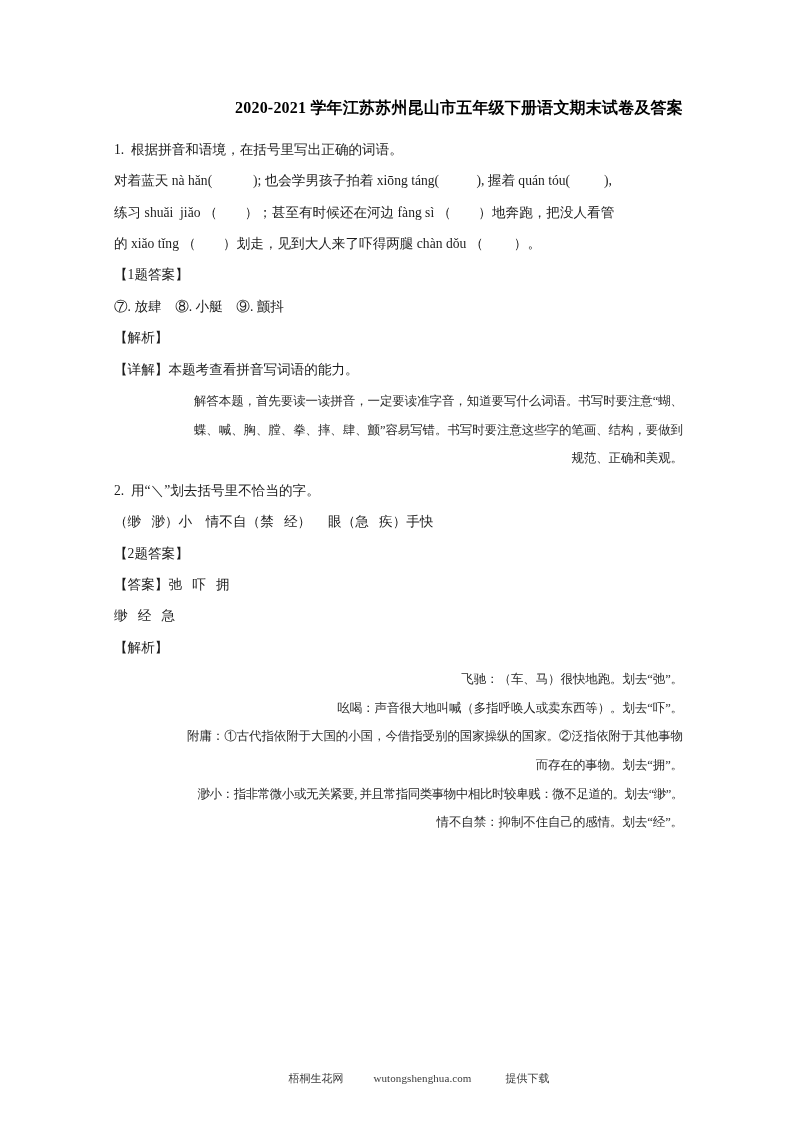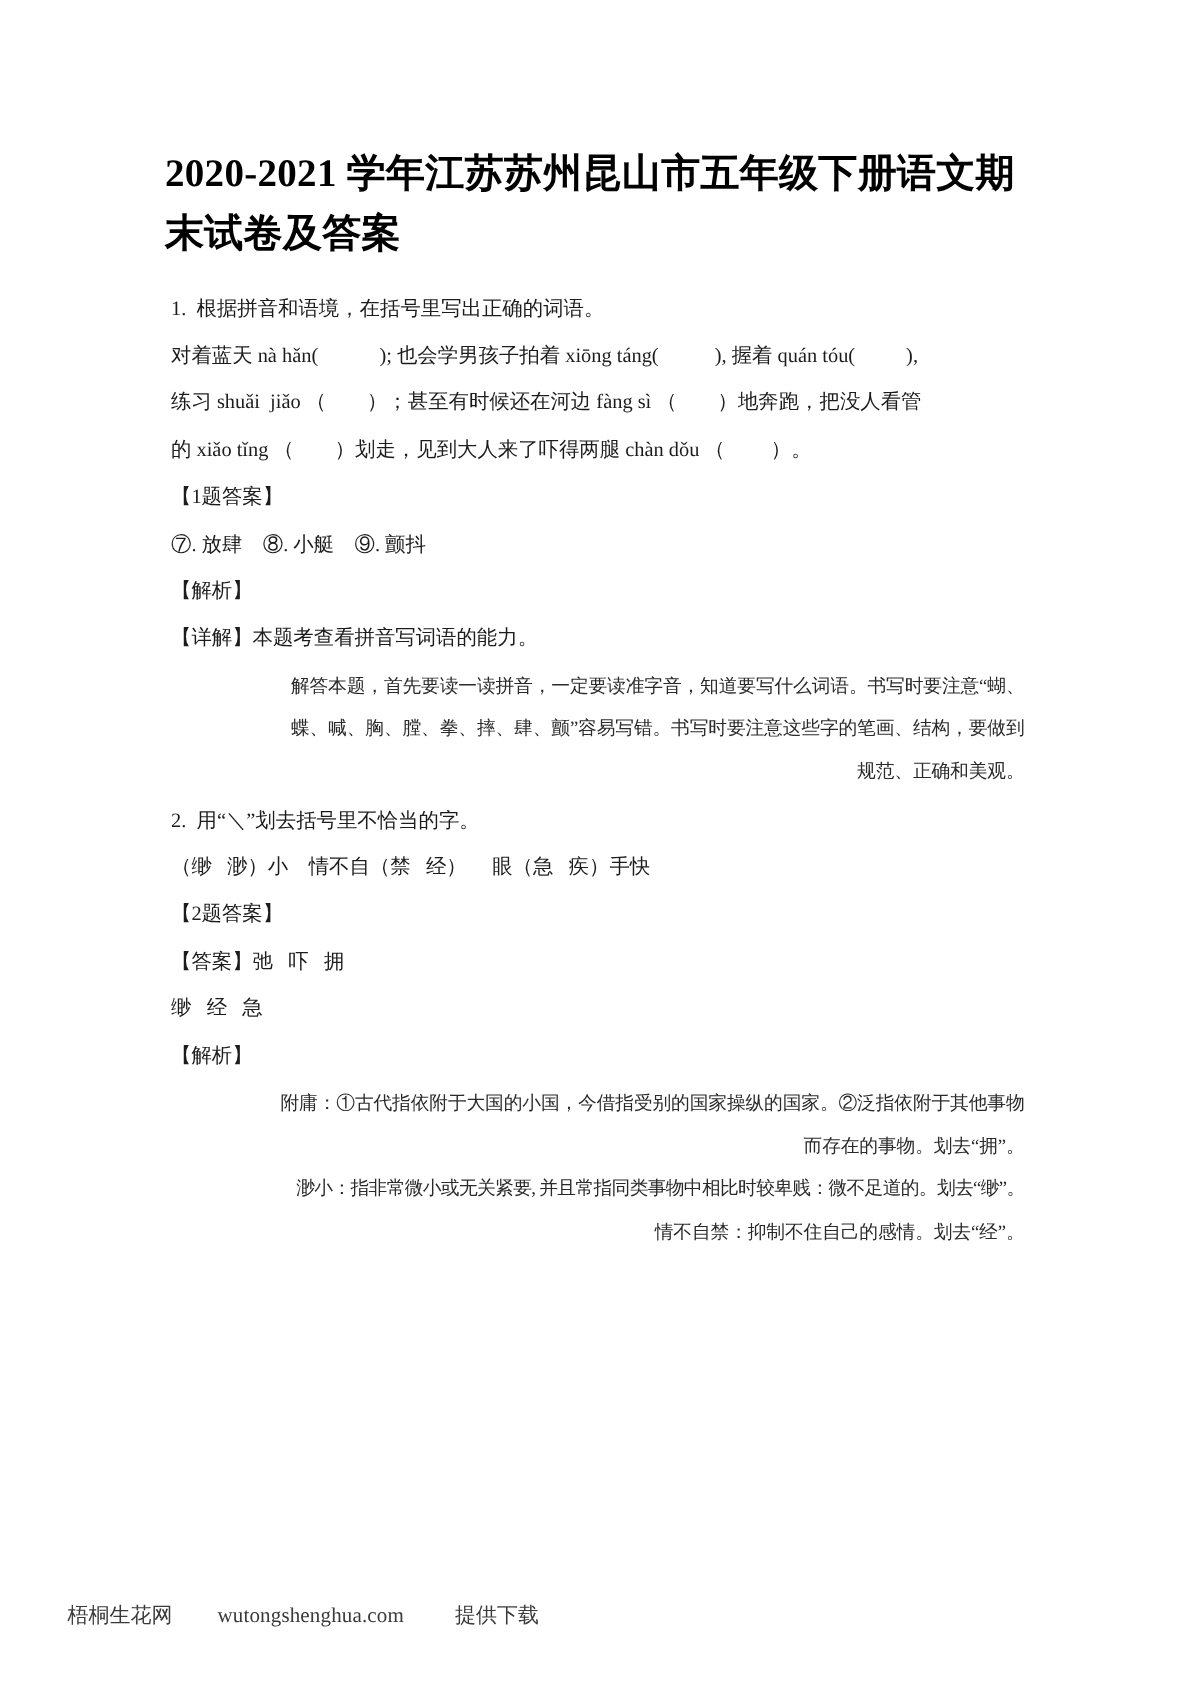--- a/index.html
+++ b/index.html
@@ -18,24 +18,24 @@
   .page {
     position: relative;
     width: 793px;
     height: 1122px;
     box-sizing: border-box;
     padding: 0 110px;
   }
   .doc-title {
     margin: 0;
     padding-top: 96px;
-    font-size: 26px;
+    font-size: 16px;
     font-weight: 700;
     line-height: 1.55;
-    text-align: left;
+    text-align: right;
     letter-spacing: 0.2px;
     color: #000;
   }
   .body-block {
     padding-top: 11px;
   }
   
   p.ln {
     margin: 4px;
     font-size: 13.6px;
@@ -56,22 +56,22 @@
     text-align: right;
   }
   p.sm.tight {
     letter-spacing: -0.45px;
   }
   .footer {
     position: absolute;
     left: 0;
     right: 0;
     bottom: 36px;
-    text-align: left;
-    font-size: 14px;
+    text-align: center;
+    font-size: 11px;
     color: #3a3a3a;
     padding-left: 45px;
   }
   .footer span { display: inline-block; }
   .footer .gap-a { width: 30px; }
   .footer .gap-b { width: 34px; }
   .footer .site {
     font-family: "Liberation Serif", "DejaVu Serif", serif;
     letter-spacing: 0.1px;
   }
@@ -99,20 +99,22 @@
       <p class="sm">规范、正确和美观。</p>
     </div>
 
     <div>
       <p class="ln">2.  用“＼”划去括号里不恰当的字。</p>
       <p class="ln">（缈   渺）小    情不自（禁   经）     眼（急   疾）手快</p>
       <p class="ln">【2题答案】</p>
       <p class="ln">【答案】弛   吓   拥</p>
       <p class="ln">缈   经   急</p>
       <p class="ln">【解析】</p>
+      <p class="sm">飞驰：（车、马）很快地跑。划去“弛”。</p>
+      <p class="sm">吆喝：声音很大地叫喊（多指呼唤人或卖东西等）。划去“吓”。</p>
       <p class="sm">附庸：①古代指依附于大国的小国，今借指受别的国家操纵的国家。②泛指依附于其他事物</p>
       <p class="sm">而存在的事物。划去“拥”。</p>
       <p class="sm tight">渺小：指非常微小或无关紧要, 并且常指同类事物中相比时较卑贱：微不足道的。划去“缈”。</p>
       <p class="sm">情不自禁：抑制不住自己的感情。划去“经”。</p>
     </div>
 
   </div>
 
   <div class="footer">
     <span class="site-name">梧桐生花网</span><span class="gap-a"></span><span class="site">wutongshenghua.com</span><span class="gap-b"></span><span>提供下载</span>

